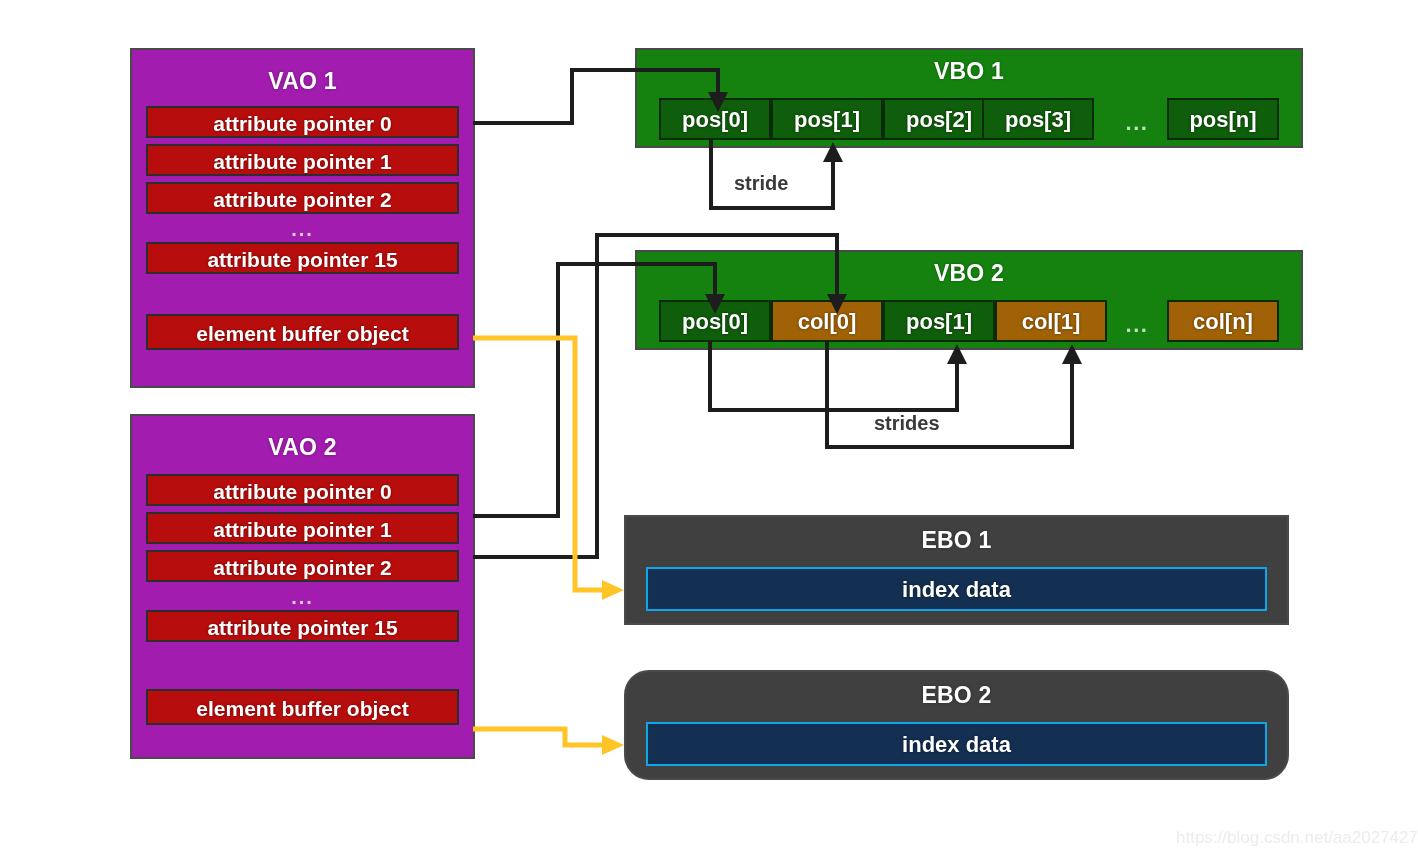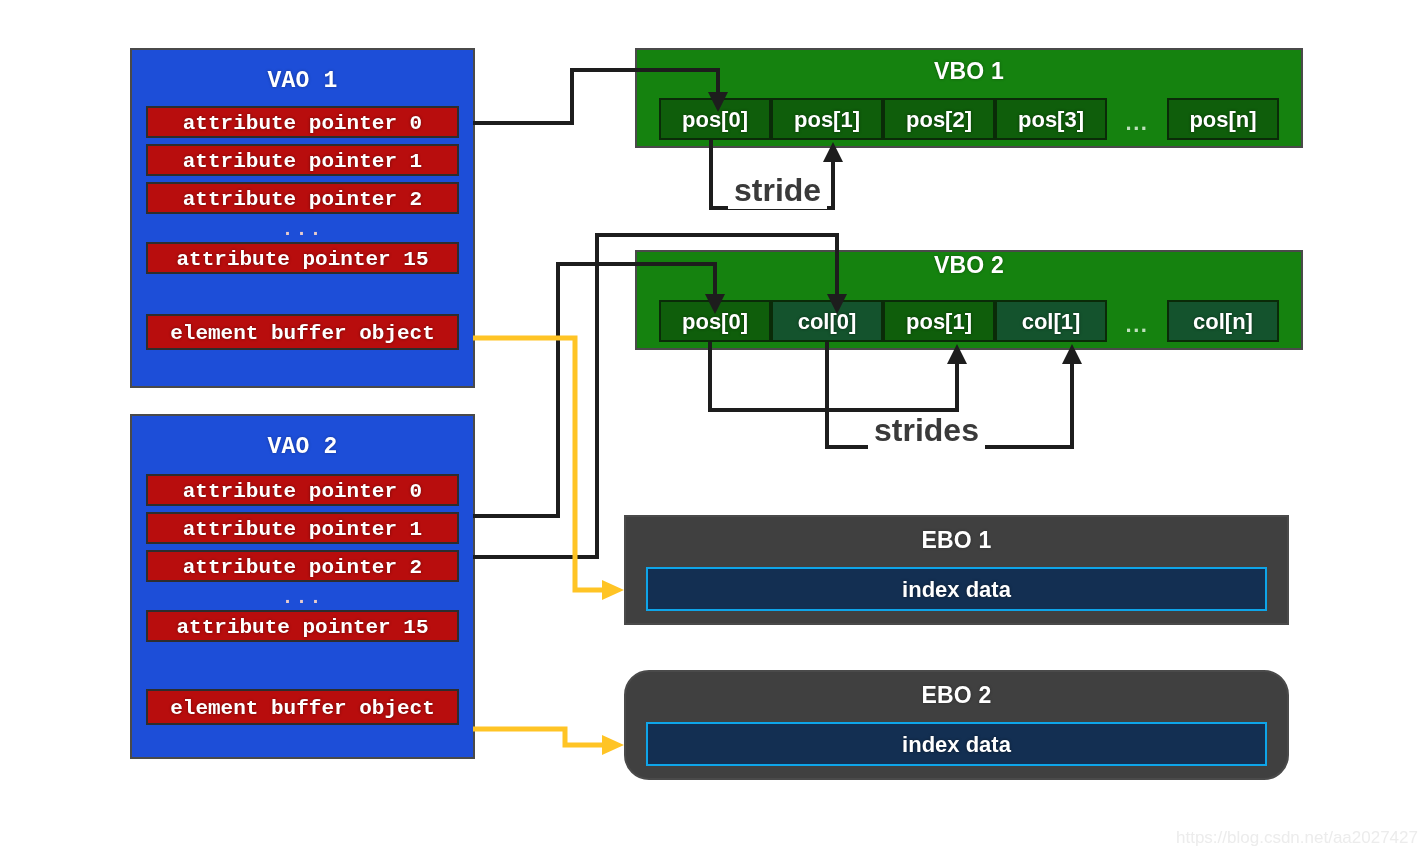--- a/index.html
+++ b/index.html
@@ -29,22 +29,21 @@
     text-align: center;
     color: #ffffff;
     font-weight: bold;
     font-size: 23px;
     letter-spacing: .2px;
     text-shadow: 0 0 3px rgba(0,0,0,.35);
   }
 
   
   .vao {
-    background: #1d4ed8;
-    font-family: Liberation Mono, monospace;
+    background: #a21caf;
   }
   .vao-row {
     position: absolute;
     box-sizing: border-box;
     background: #b80d0d;
     border: 2px solid #2d2d2d;
     color: #ffffff;
     font-weight: bold;
     font-size: 21px;
     text-align: center;
@@ -71,21 +70,21 @@
     box-sizing: border-box;
     border: 2px solid #0a2b08;
     color: #ffffff;
     font-weight: bold;
     font-size: 22px;
     text-align: center;
     white-space: nowrap;
     text-shadow: 0 0 3px rgba(0,0,0,.5);
   }
   .vbo-cell.shade-a { background: #0f5e0b; }
-  .vbo-cell.shade-b { background: #14532d; }
+  .vbo-cell.shade-b { background: #a16207; }
   .vbo-dots {
     position: absolute;
     color: #bfe0bd;
     font-weight: bold;
     font-size: 22px;
     letter-spacing: 1.5px;
     text-align: center;
   }
 
   
@@ -125,21 +124,21 @@
     stroke-width: 5;
   }
   .arrow-black { fill: #1d1d1d; }
   .arrow-yellow { fill: #ffc425; }
 
   
   .stride-label {
     position: absolute;
     color: #3a3a3a;
     font-weight: bold;
-    font-size: 32px;
+    font-size: 20px;
     background: #ffffff;
     padding: 0 6px;
     white-space: nowrap;
   }
 
   
   .watermark {
     position: absolute;
     color: #ececec;
     font-size: 17px;
@@ -178,29 +177,29 @@
 
     <div class="vao-row" style="left:14px; top:273px; width:313px; height:36px; line-height:36px;">element buffer object</div>
   </div>
 
   <div class="panel vbo" style="left:635px; top:48px; width:668px; height:100px;">
     <div class="panel-title" style="top:8px;">VBO 1</div>
 
     <div class="vbo-cell shade-a" style="left:22px; top:48px; width:112px; height:42px; line-height:40px;">pos[0]</div>
     <div class="vbo-cell shade-a" style="left:134px; top:48px; width:112px; height:42px; line-height:40px;">pos[1]</div>
     <div class="vbo-cell shade-a" style="left:246px; top:48px; width:112px; height:42px; line-height:40px;">pos[2]</div>
-    <div class="vbo-cell shade-a" style="left:358px; top:48px; width:112px; height:42px; line-height:40px;">pos[3]</div>
+    <div class="vbo-cell shade-a" style="left:345px; top:48px; width:112px; height:42px; line-height:40px;">pos[3]</div>
 
     <div class="vbo-dots" style="left:470px; top:60px; width:60px;">...</div>
 
     <div class="vbo-cell shade-a" style="left:530px; top:48px; width:112px; height:42px; line-height:40px;">pos[n]</div>
   </div>
 
   <div class="panel vbo" style="left:635px; top:250px; width:668px; height:100px;">
-    <div class="panel-title" style="top:0;">VBO 2</div>
+    <div class="panel-title" style="top:8px;">VBO 2</div>
 
     <div class="vbo-cell shade-a" style="left:22px; top:48px; width:112px; height:42px; line-height:40px;">pos[0]</div>
     <div class="vbo-cell shade-b" style="left:134px; top:48px; width:112px; height:42px; line-height:40px;">col[0]</div>
     <div class="vbo-cell shade-a" style="left:246px; top:48px; width:112px; height:42px; line-height:40px;">pos[1]</div>
     <div class="vbo-cell shade-b" style="left:358px; top:48px; width:112px; height:42px; line-height:40px;">col[1]</div>
 
     <div class="vbo-dots" style="left:470px; top:60px; width:60px;">...</div>
 
     <div class="vbo-cell shade-b" style="left:530px; top:48px; width:112px; height:42px; line-height:40px;">col[n]</div>
   </div>

